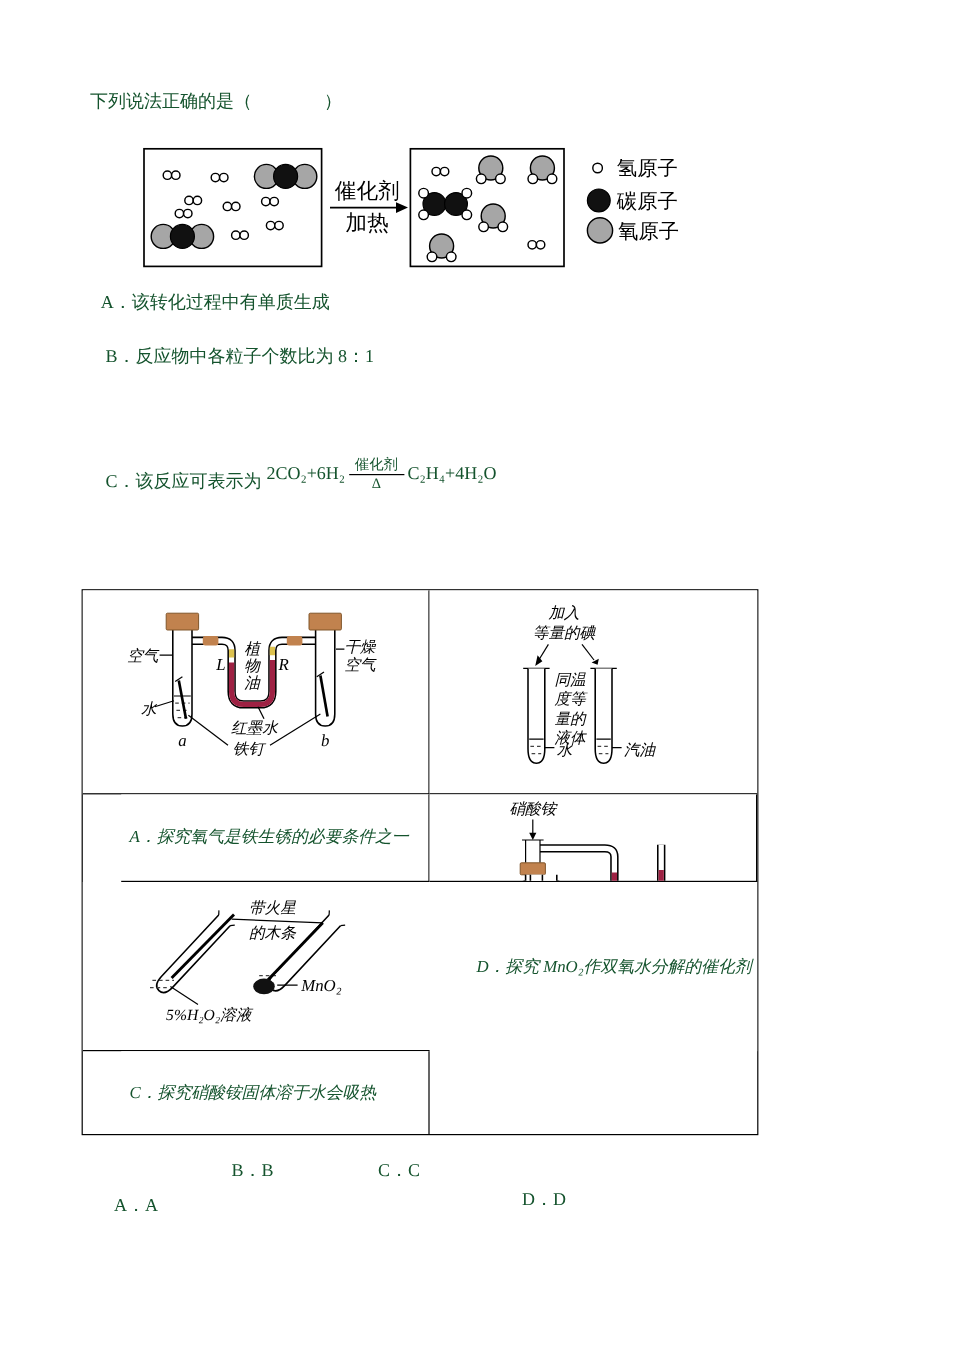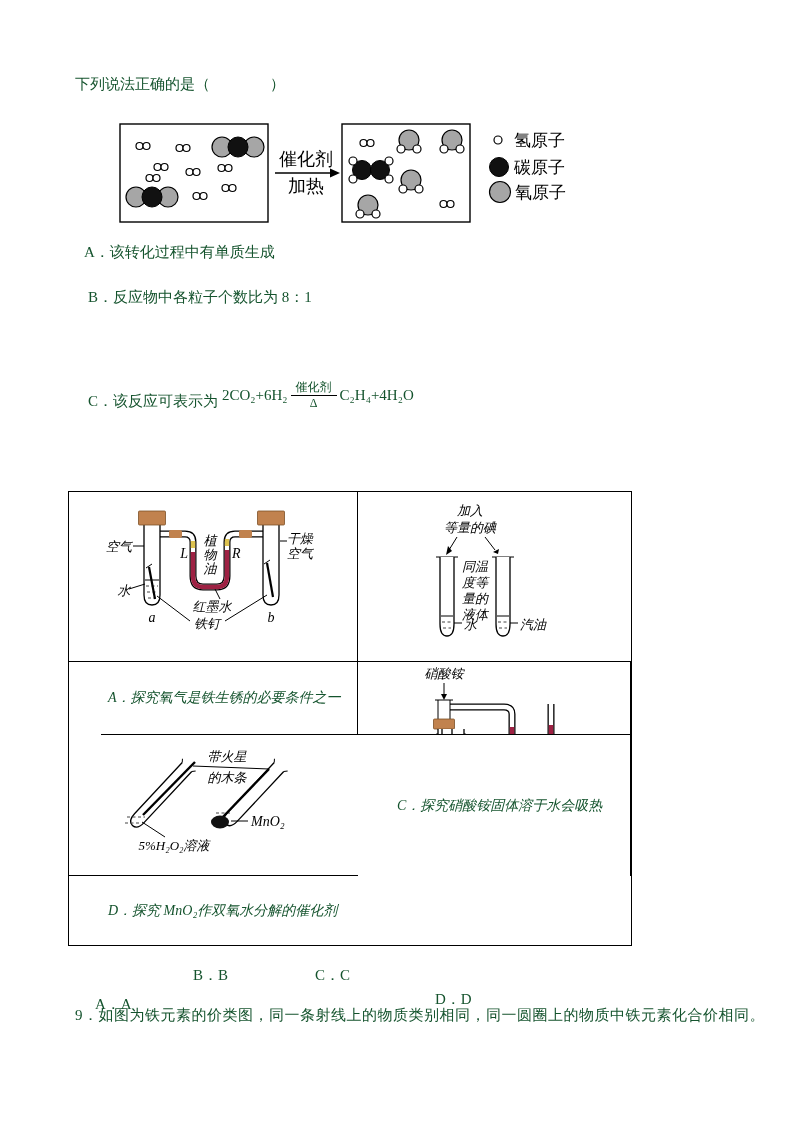--- a/index.html
+++ b/index.html
@@ -262,24 +262,23 @@
         <ellipse cx="151" cy="87" rx="9" ry="6.5" fill="#111"></ellipse>
         <text x="158" y="26" text-anchor="middle">带火星</text>
         <text x="158" y="47" text-anchor="middle">的木条</text>
         <line class="thin" x1="162" y1="86" x2="179" y2="86"></line>
         <text class="f14" x="182" y="91">MnO₂</text>
         <line class="thin" x1="73" y1="87" x2="96" y2="102"></line>
         <text x="105" y="115" text-anchor="middle">5%H₂O₂溶液</text>
       </svg>
     </div>
 
+    <div class="cell desc">D．探究 MnO₂作双氧水分解的催化剂</div>
     <div class="cell col1 desc">C．探究硝酸铵固体溶于水会吸热</div>
-    <div class="cell desc">D．探究 MnO₂作双氧水分解的催化剂</div>
   </div>
 
   <div class="line" style="left:95px;top:995px">A．A</div>
   <div class="line" style="left:193px;top:966px">B．B</div>
   <div class="line" style="left:315px;top:966px">C．C</div>
   <div class="line" style="left:435px;top:990px">D．D</div>
 
-  <div class="line" style="left:75px;top:1006px;letter-spacing:0.5px">9．如图为铁元素的价类图，同一条射线上的物质类别相同，同一圆圈上的物质中铁元素化合价相同。</div>
 
 </div>
 
 </body></html>

